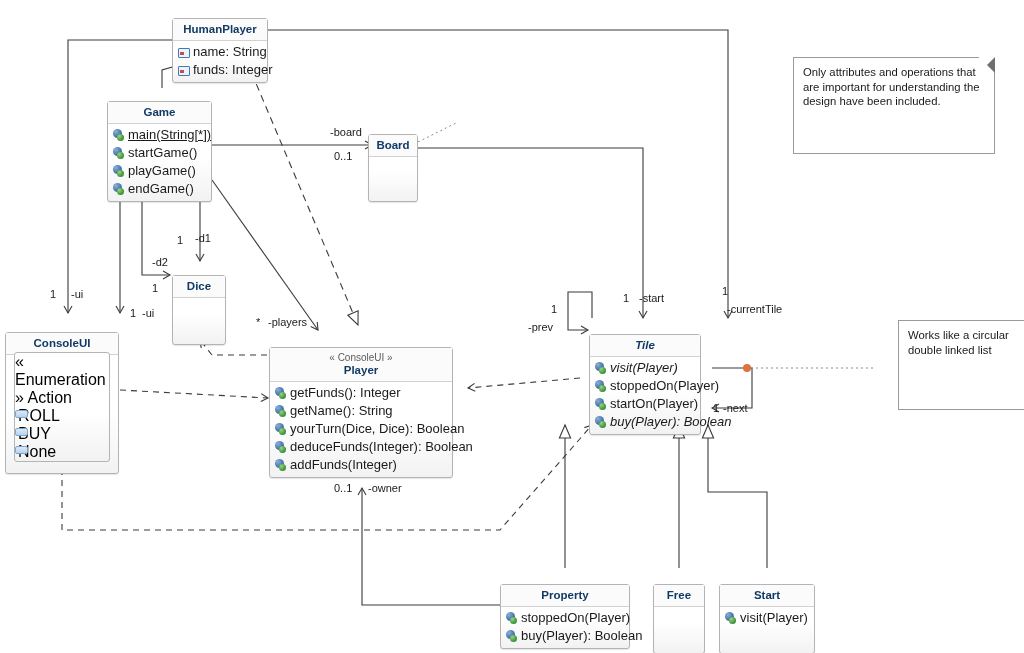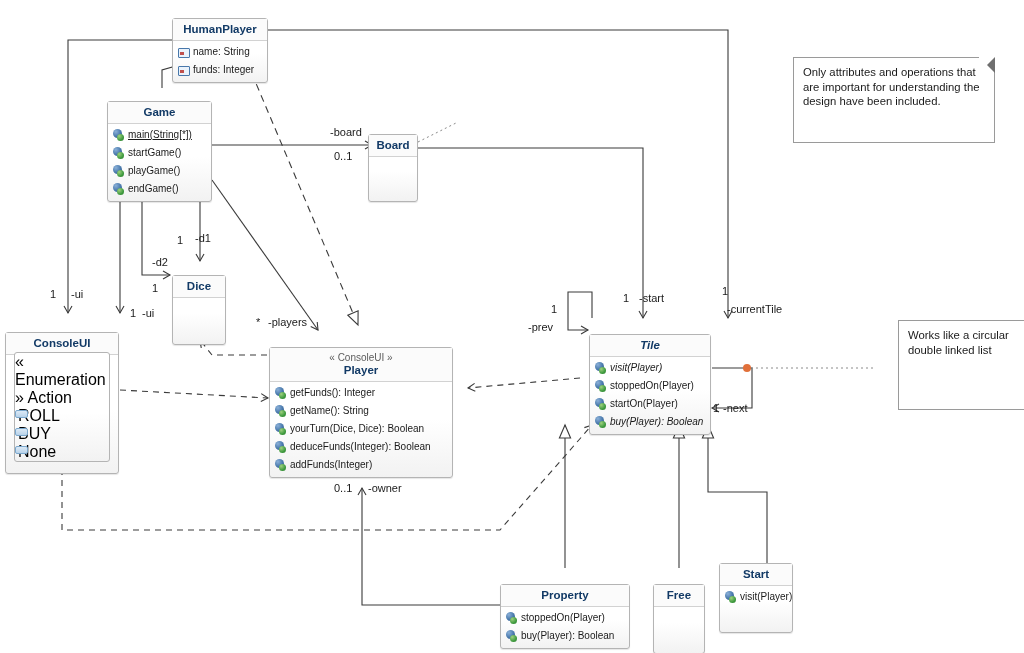--- a/index.html
+++ b/index.html
@@ -54,21 +54,21 @@
   .cls .sep {
     height: 0;
     border-top: 1px solid #d2d2d2;
   }
   .cls .members {
     padding: 2px 0 3px 0;
   }
   .cls .row {
     display: flex;
     align-items: center;
-    font-size: 10px;
+    font-size: 13px;
     color: #1a1a1a;
     line-height: 16px;
     padding: 1px 4px 1px 5px;
     white-space: nowrap;
   }
   .cls .row .txt { display: inline-block; }
   .cls .row .txt.ul { text-decoration: underline; text-align: right; }
   .cls .row .txt.ital { font-style: italic; }
 
   
@@ -345,21 +345,21 @@
         <span class="ico ico-op"></span>
         <span class="txt">deduceFunds(Integer): Boolean</span>
       </div>
       <div class="row">
         <span class="ico ico-op"></span>
         <span class="txt">addFunds(Integer)</span>
       </div>
     </div>
   </div>
 
-  <div class="cls" style="left:589px; top:318px; width:122px;">
+  <div class="cls" style="left:589px; top:318px; width:112px;">
     <div class="hdr ital">Tile</div>
     <div class="sep"></div>
     <div class="members">
       <div class="row">
         <span class="ico ico-op"></span>
         <span class="txt ital">visit(Player)</span>
       </div>
       <div class="row">
         <span class="ico ico-op"></span>
         <span class="txt">stoppedOn(Player)</span>
@@ -389,33 +389,33 @@
       </div>
     </div>
   </div>
 
   <div class="cls" style="left:653px; top:568px; width:52px; height:70px;">
     <div class="hdr">Free</div>
     <div class="sep"></div>
     <div class="members" style="height:40px;"></div>
   </div>
 
-  <div class="cls" style="left:719px; top:547px; width:74px; height:70px;">
+  <div class="cls" style="left:719px; top:568px; width:96px; height:70px;">
     <div class="hdr">Start</div>
     <div class="sep"></div>
     <div class="members">
       <div class="row">
         <span class="ico ico-op"></span>
         <span class="txt">visit(Player)</span>
       </div>
     </div>
   </div>
 
 
-  <div class="note" style="left:793px; top:57px; width:202px; height:86px;">
+  <div class="note" style="left:793px; top:57px; width:202px; height:97px;">
     <div class="fold"></div>
     <div class="foldwhite"></div>
     <span>Only attributes and operations that are important for understanding the design have been included.</span>
   </div>
 
   <div class="note" style="left:876px; top:320px; width:142px; height:90px;margin-left:22px;">
     <div class="fold"></div>
     <div class="foldwhite"></div>
     <span>Works like a circular double linked list</span>
   </div>

